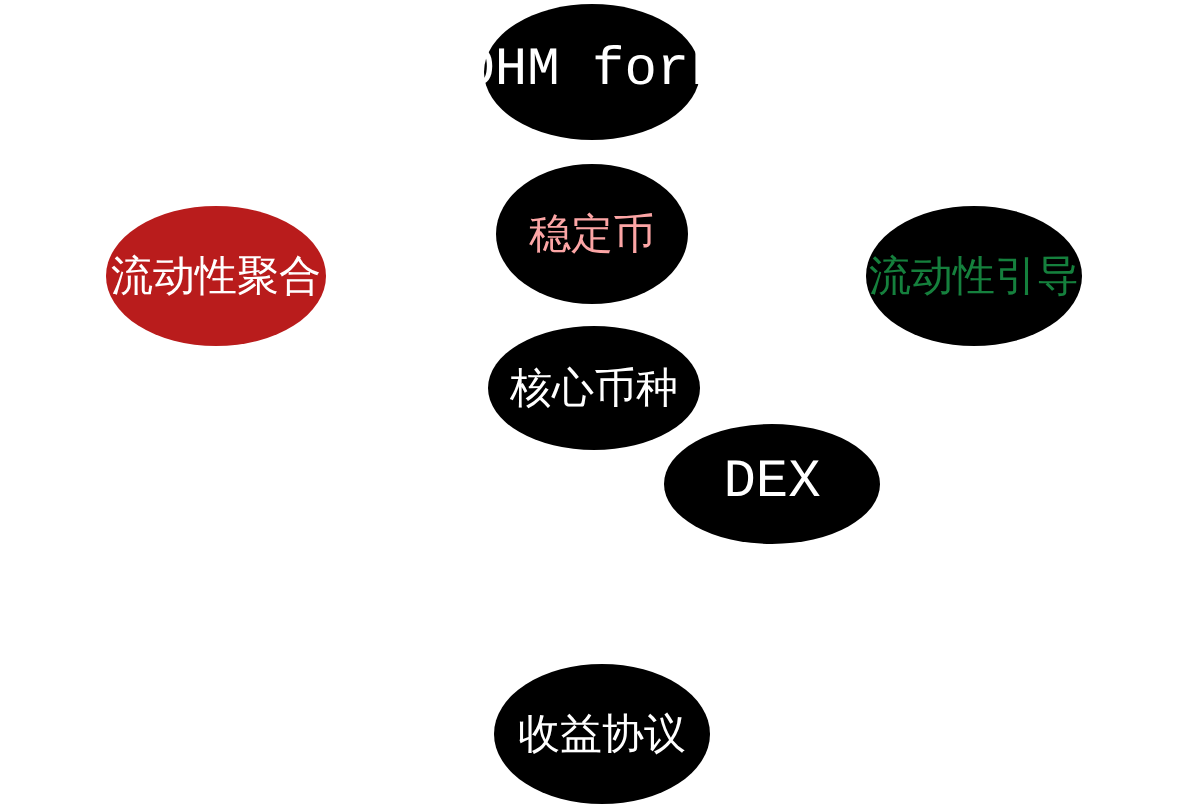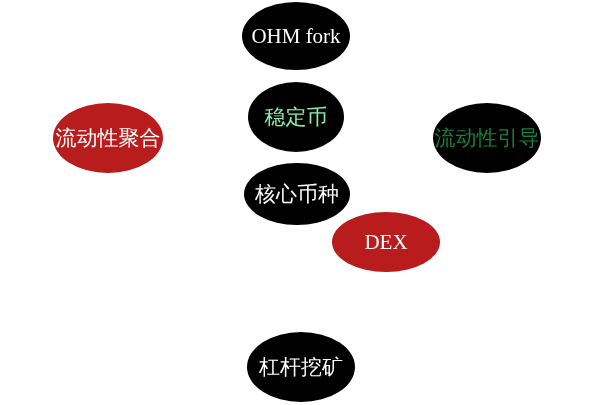--- a/index.html
+++ b/index.html
@@ -35,47 +35,47 @@
     line-height: 1;
     text-align: center;
     font-weight: 400;
     letter-spacing: 0px;
   }
   .label-cjk {
     font-size: 21px;
     font-family: "DejaVu Sans", "Liberation Sans", sans-serif;
   }
   .label-latin {
-    font-size: 21px;
-    font-family: Liberation Serif, serif;
+    font-size: 27px;
+    font-family: Liberation Mono, monospace;
   }
   
   .overflow .node-label {
     position: relative;
     z-index: 5;
   }
 </style>
 </head>
 <body>
 
 <div id="diagram">
     <div class="node" style="left: 242px; top: 2px; width: 108px; height: 68px; background: rgb(0, 0, 0);">
       <span class="node-label label-latin" style="color: rgb(255, 255, 255);">OHM fork</span>
     </div>
     <div class="node" style="left: 248px; top: 82px; width: 96px; height: 70px; background: rgb(0, 0, 0);">
-      <span class="node-label label-cjk" style="color: #86efac;">稳定币</span>
+      <span class="node-label label-cjk" style="color: #fca5a5;">稳定币</span>
     </div>
     <div class="node overflow" style="left: 53px; top: 103px; width: 110px; height: 70px; background: #b91c1c;">
       <span class="node-label label-cjk" style="color: rgb(255, 255, 255);">流动性聚合</span>
     </div>
     <div class="node overflow" style="left: 433px; top: 103px; width: 108px; height: 70px; background: rgb(0, 0, 0);">
       <span class="node-label label-cjk" style="color: #15803d;">流动性引导</span>
     </div>
     <div class="node" style="left: 244px; top: 163px; width: 106px; height: 62px; background: rgb(0, 0, 0);">
       <span class="node-label label-cjk" style="color: rgb(255, 255, 255); font-family: Liberation Serif, serif;">核心币种</span>
     </div>
-    <div class="node" style="left: 332px; top: 212px; width: 108px; height: 60px; background: #b91c1c;">
+    <div class="node" style="left: 332px; top: 212px; width: 108px; height: 60px; background: #000000;">
       <span class="node-label label-latin" style="color: rgb(255, 255, 255);">DEX</span>
     </div>
     <div class="node" style="left: 247px; top: 332px; width: 108px; height: 70px; background: rgb(0, 0, 0);">
-      <span class="node-label label-cjk" style="color: rgb(255, 255, 255);">杠杆挖矿</span>
+      <span class="node-label label-cjk" style="color: rgb(255, 255, 255);">收益协议</span>
     </div>
   </div>
 
 </body></html>

